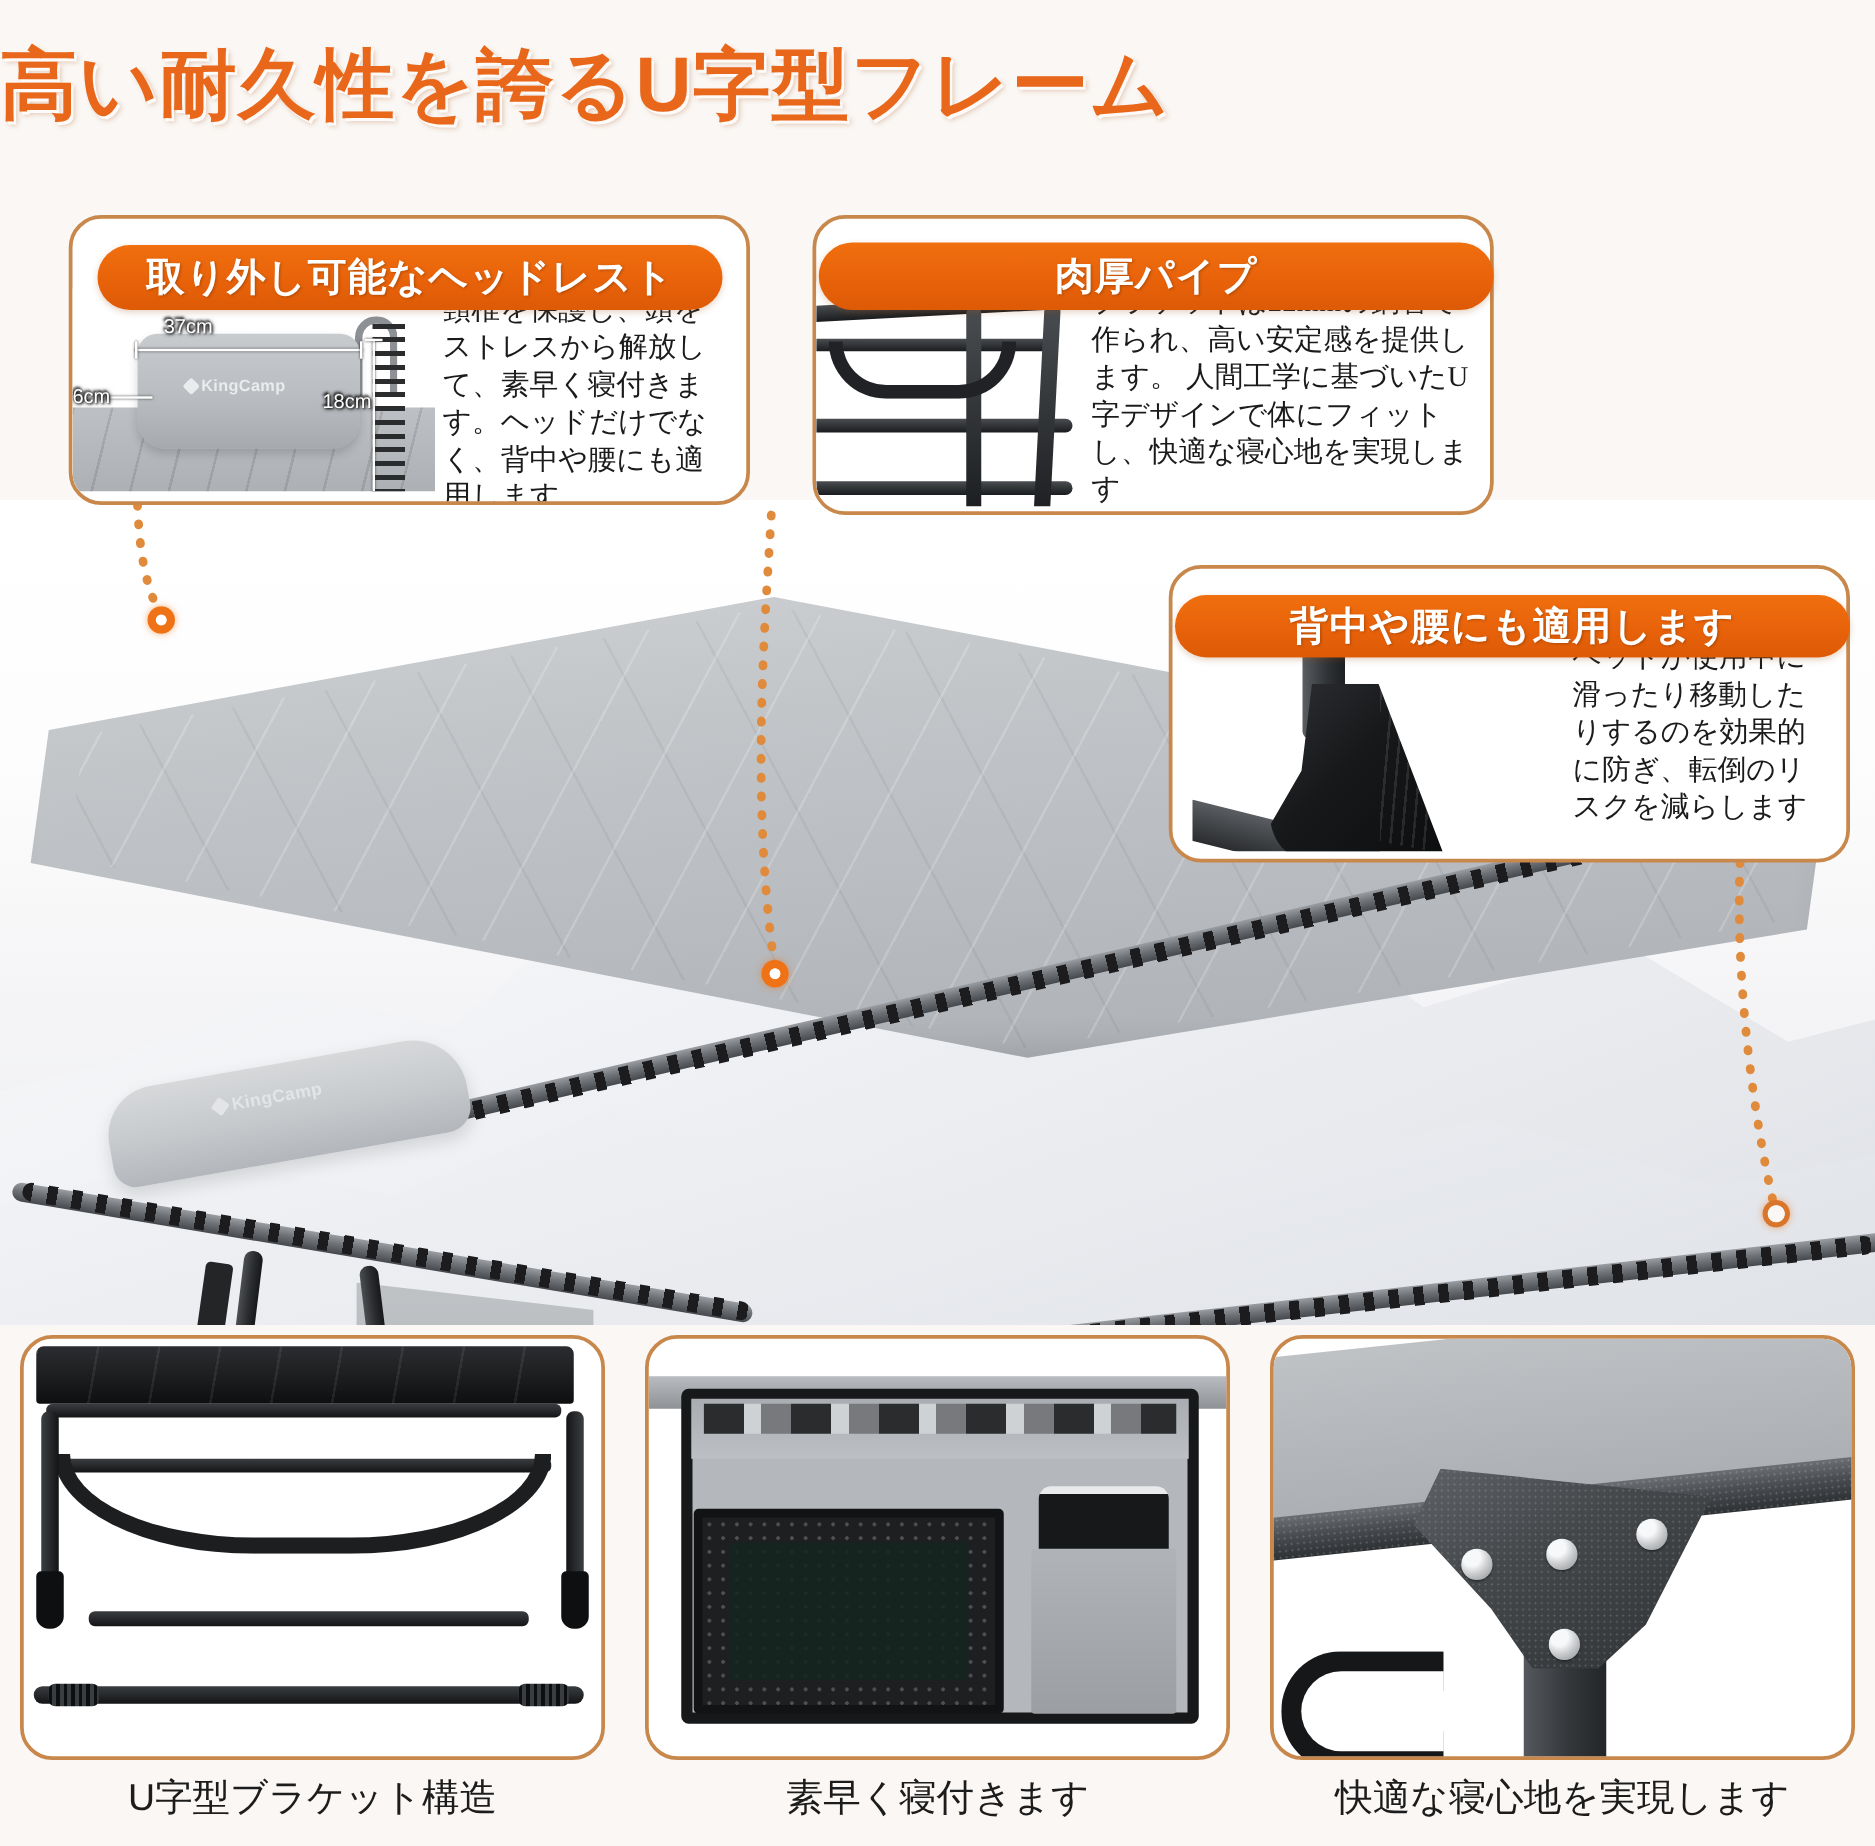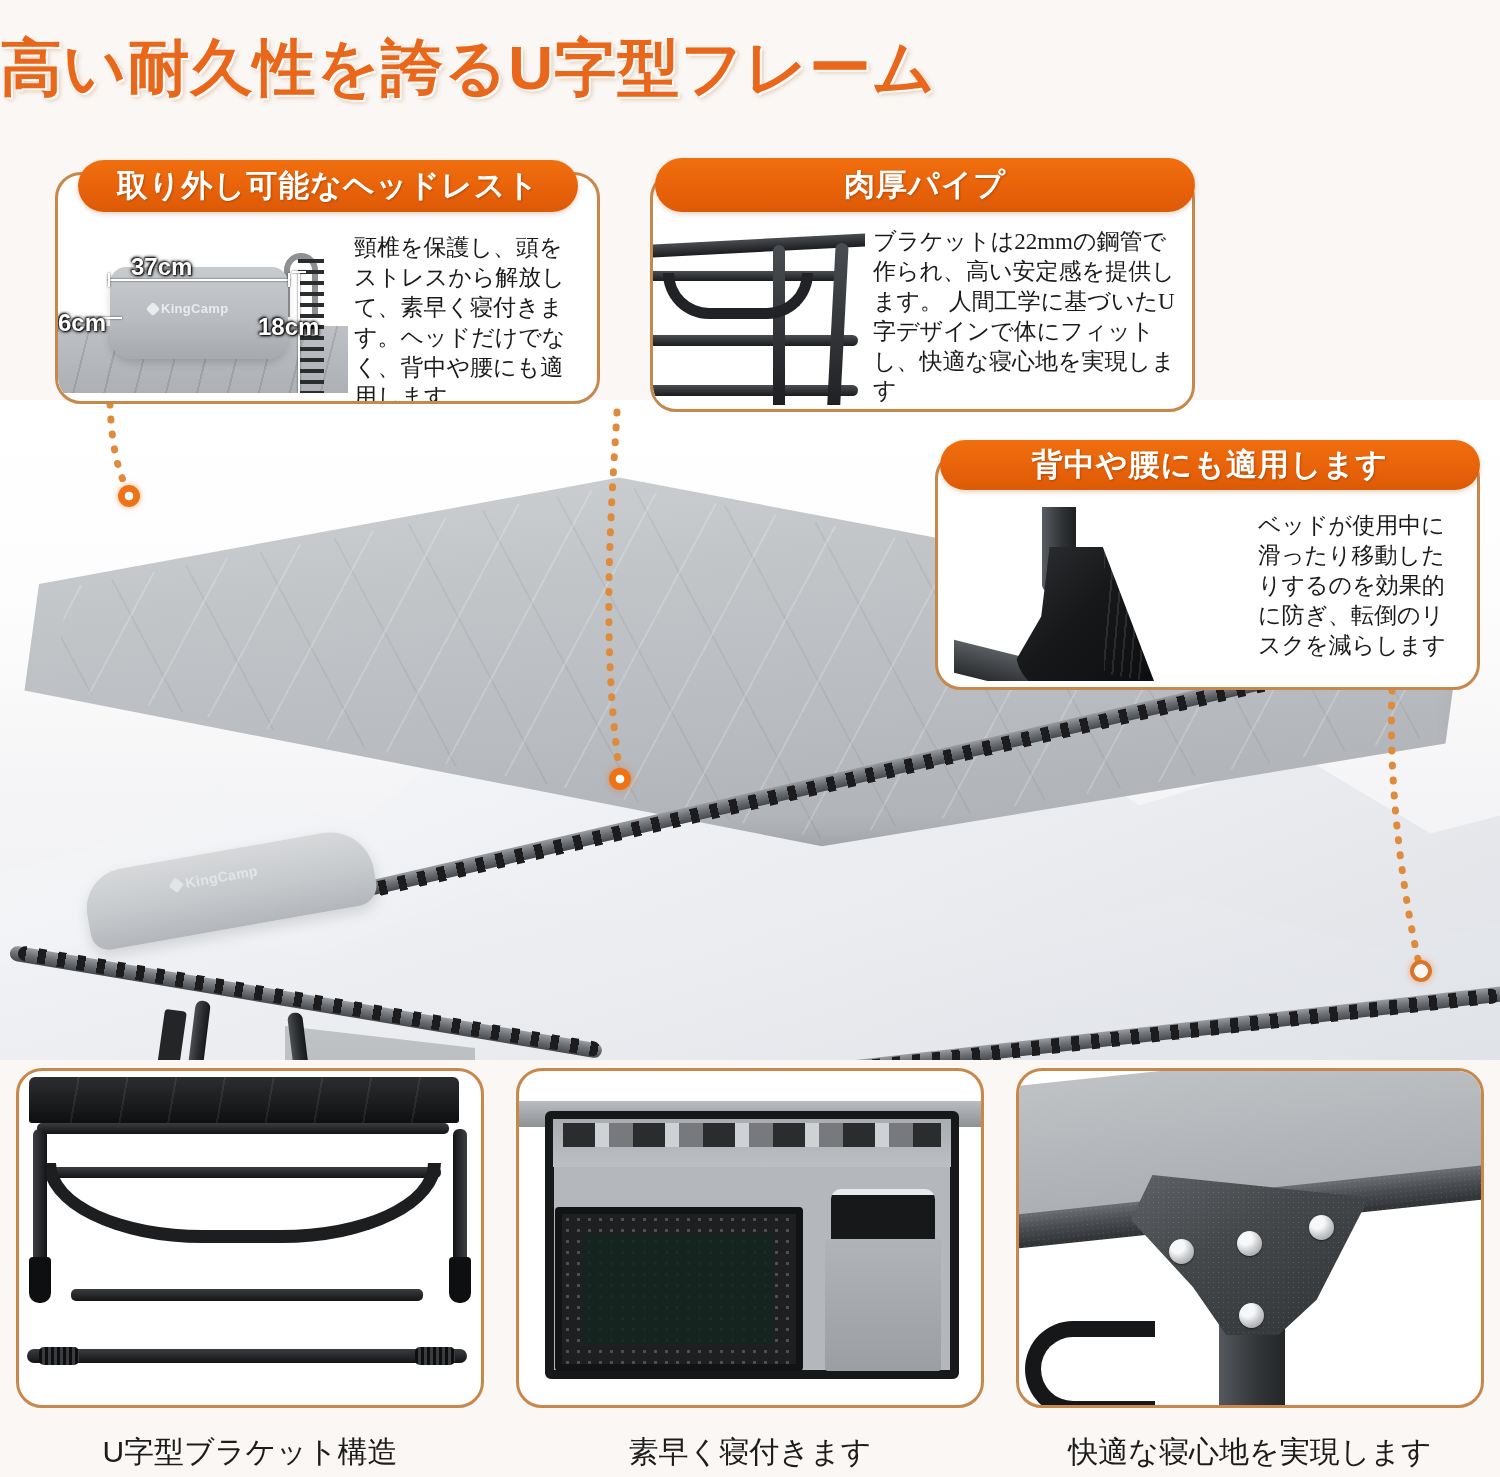--- a/index.html
+++ b/index.html
@@ -118,20 +118,21 @@
     position: absolute; z-index: 5;
     background: linear-gradient(180deg, #f06f0e 0%, #e8620a 55%, #dd5a06 100%);
     border-radius: 999px;
     color: #ffffff;
     font-weight: 800;
     text-align: center;
     display: flex; align-items: center; justify-content: center;
     text-shadow: 1px 1px 2px rgba(120,50,0,.45);
     letter-spacing: 1px;
     box-shadow: 0 2px 5px rgba(150,80,20,.25);
+    margin-top: 36px;
   }
   .callout-body { position: absolute; inset: 0; display: flex; }
   .callout-photo { position: relative; overflow: hidden; background: #fff; flex: none; }
   .callout-text {
     flex: 1; color: #1b1b1b; line-height: 1.30;
     font-family: "Liberation Serif", "DejaVu Serif", serif;
   }
 
   
   #box-headrest { left: 55px;  top: 172px; width: 545px; height: 232px; }
@@ -165,21 +166,21 @@
   .hr-spring {
     position:absolute; left:240px; top:28px; width:26px; height:150px;
     background: repeating-linear-gradient(180deg, #2a2c2e 0 4px, rgba(0,0,0,0) 4px 11px);
   }
   .hr-hook {
     position:absolute; left:226px; top:22px; width:34px; height:64px;
     border:6px solid #8d9094; border-bottom:none; border-radius:18px 18px 0 0;
   }
   .dimlabel {
     position: absolute; font-family: "Liberation Sans", sans-serif;
-    font-weight: 700; color: #ffffff; font-size: 24px;
+    font-weight: 400; color: #ffffff; font-size: 16px;
     text-shadow: 0 0 4px #000, 1px 1px 2px #000, -1px -1px 2px #000;
     white-space: nowrap;
   }
   .dimline { position: absolute; background: #ffffff; box-shadow: 0 0 2px #333; }
   #dl-37 { left: 73px; top: 22px; }
   #dl-6  { left: 0px;  top: 78px; }
   #dl-18 { left: 200px;top: 82px; }
   .dimline.h { height: 2px; }
   .dimline.v { width: 2px; }
 
@@ -240,21 +241,21 @@
   
   .bottom-row { position: absolute; left: 0; top: 1068px; width: 1500px; height: 408px; }
   .panel {
     position: absolute; top: 0; width: 468px; height: 340px;
     border: 3px solid #c8884c; border-radius: 26px; background: #ffffff; overflow: hidden;
   }
   #panel-1 { left: 16px; }
   #panel-2 { left: 516px; }
   #panel-3 { left: 1016px; }
   .panel-caption {
-    position: absolute; top: 364px; width: 468px; text-align: center;
+    position: absolute; top: 350px; width: 468px; text-align: center;
     font-size: 30px; color: #1c1c1c; font-weight: 500;
     font-family: "Liberation Sans", sans-serif;
   }
   #cap-1 { left: 16px; }
   #cap-2 { left: 516px; }
   #cap-3 { left: 1016px; }
 
   
   .p1-top { position:absolute; left:10px; top:6px; width:430px; height:46px;
     background: linear-gradient(180deg,#2b2d30 0%,#171819 70%,#0e0f10 100%); border-radius:6px 6px 3px 3px; }

